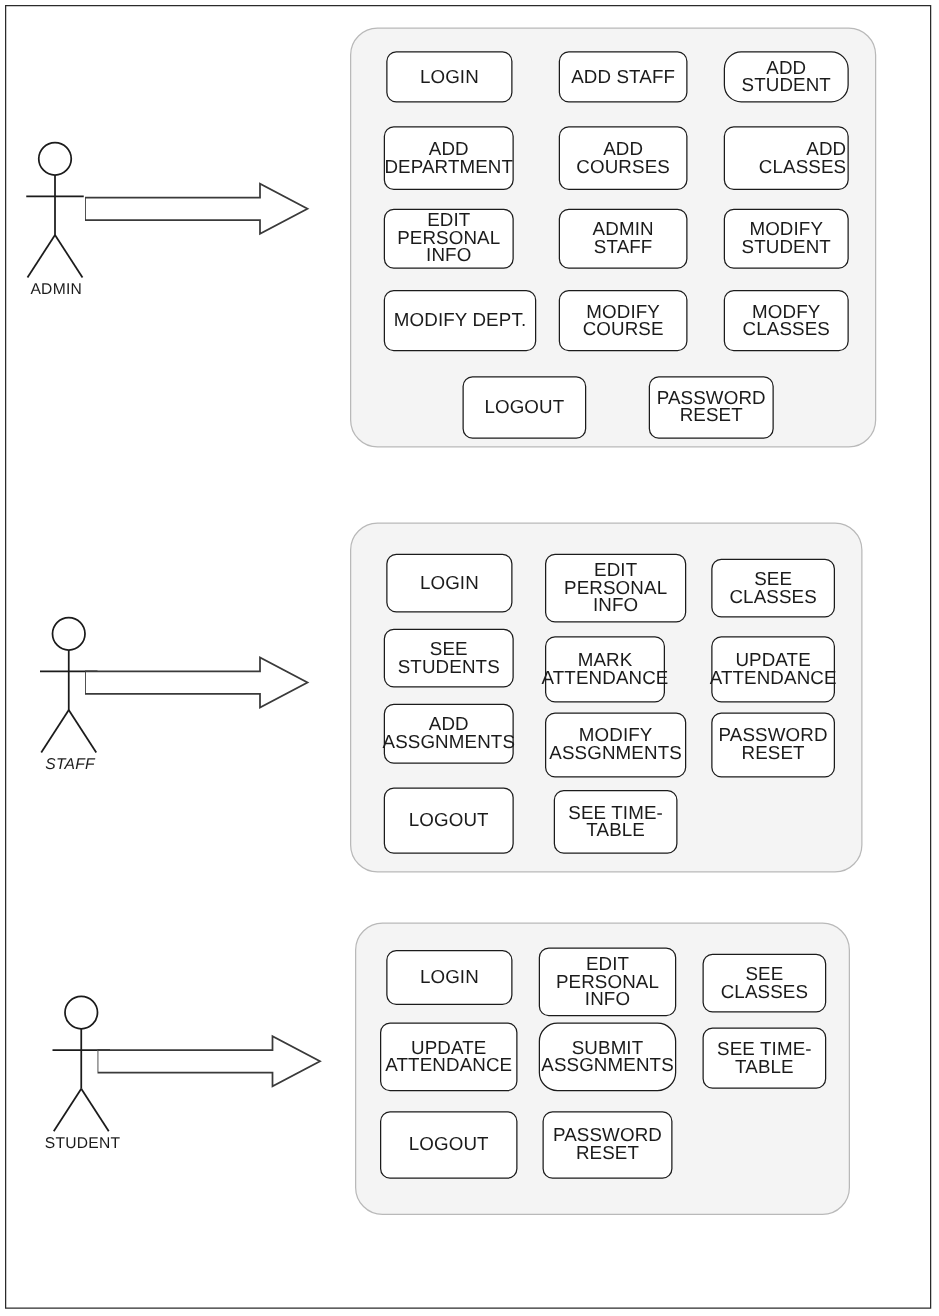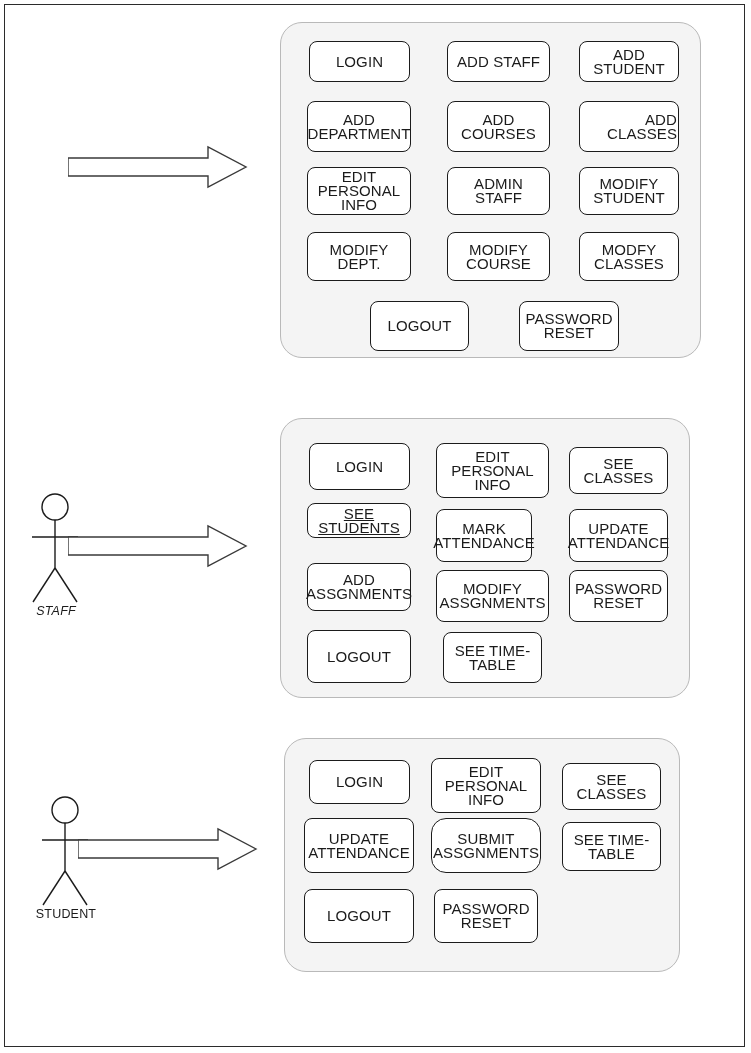--- a/index.html
+++ b/index.html
@@ -67,46 +67,56 @@
     position: absolute;
   }
 </style>
 </head>
 <body>
 
 <div id="page">
 
   <div id="page-frame"></div>
 
+  <div class="actor" style="left:14px; top:110px;">
+    <svg width="90" height="130" viewBox="0 0 90 130">
+      <circle cx="30" cy="17" r="13" fill="#ffffff" stroke="#1b1b1b" stroke-width="1.4"></circle>
+      <line x1="30" y1="30" x2="30" y2="78" stroke="#1b1b1b" stroke-width="1.4"></line>
+      <line x1="7" y1="47" x2="53" y2="47" stroke="#1b1b1b" stroke-width="1.4"></line>
+      <line x1="30" y1="78" x2="8" y2="112" stroke="#1b1b1b" stroke-width="1.4"></line>
+      <line x1="30" y1="78" x2="52" y2="112" stroke="#1b1b1b" stroke-width="1.4"></line>
+    </svg>
+    <div class="actor-label" style="top:114px; left:-14px; width:90px;">ADMIN</div>
+  </div>
 
   <div class="arrow" style="left:68px; top:145px;">
     <svg width="180" height="44" viewBox="0 0 180 44">
       <polygon points="0,13 140,13 140,2 178,22 140,42 140,31 0,31" fill="#ffffff" stroke="#3a3a3a" stroke-width="1.4" stroke-linejoin="miter"></polygon>
     </svg>
   </div>
 
   <div class="group-panel" style="left:280px; top:22px; width:421px; height:336px;">
   </div>
 
   <div class="usecase" style="left:309px; top:41px; width:101px; height:41px;">LOGIN</div>
   <div class="usecase" style="left:447px; top:41px; width:103px; height:41px;">ADD STAFF</div>
-  <div class="usecase" style="left:579px; top:41px; width:100px; height:41px;">ADD STUDENT</div>
+  <div class="usecase" style="left:579px; top:41px; width:100px; height:41px;border-radius:14px;">ADD STUDENT</div>
 
   <div class="usecase" style="left:307px; top:101px; width:104px; height:51px;">ADD
 DEPARTMENT</div>
   <div class="usecase" style="left:447px; top:101px; width:103px; height:51px;">ADD COURSES</div>
   <div class="usecase" style="left:579px; top:101px; width:100px; height:51px;text-align:right;">ADD CLASSES</div>
 
   <div class="usecase" style="left:307px; top:167px; width:104px; height:48px;">EDIT PERSONAL
 INFO</div>
   <div class="usecase" style="left:447px; top:167px; width:103px; height:48px;">ADMIN STAFF</div>
   <div class="usecase" style="left:579px; top:167px; width:100px; height:48px;">MODIFY
 STUDENT</div>
 
-  <div class="usecase" style="left:307px; top:232px; width:104px; height:49px;">MODIFY DEPT.</div>
+  <div class="usecase" style="left:307px; top:232px; width:122px; height:49px;">MODIFY DEPT.</div>
   <div class="usecase" style="left:447px; top:232px; width:103px; height:49px;">MODIFY
 COURSE</div>
   <div class="usecase" style="left:579px; top:232px; width:100px; height:49px;">MODFY
 CLASSES</div>
 
   <div class="usecase" style="left:370px; top:301px; width:99px; height:50px;">LOGOUT</div>
   <div class="usecase" style="left:519px; top:301px; width:100px; height:50px;">PASSWORD
 RESET</div>
 
   <div class="actor" style="left:22px; top:490px;font-style:italic;">
@@ -127,21 +137,21 @@
   </div>
 
   <div class="group-panel" style="left:280px; top:418px; width:410px; height:280px;">
   </div>
 
   <div class="usecase" style="left:309px; top:443px; width:101px; height:47px;">LOGIN</div>
   <div class="usecase" style="left:436px; top:443px; width:113px; height:55px;">EDIT PERSONAL
 INFO</div>
   <div class="usecase" style="left:569px; top:447px; width:99px; height:47px;">SEE CLASSES</div>
 
-  <div class="usecase" style="left:307px; top:503px; width:104px; height:35px;text-decoration:underline;">SEE STUDENTS</div>
+  <div class="usecase" style="left:307px; top:503px; width:104px; height:47px;">SEE STUDENTS</div>
   <div class="usecase" style="left:436px; top:509px; width:96px; height:53px;">MARK
 ATTENDANCE</div>
   <div class="usecase" style="left:569px; top:509px; width:99px; height:53px;">UPDATE
 ATTENDANCE</div>
 
   <div class="usecase" style="left:307px; top:563px; width:104px; height:48px;">ADD
 ASSGNMENTS</div>
   <div class="usecase" style="left:436px; top:570px; width:113px; height:52px;">MODIFY
 ASSGNMENTS</div>
   <div class="usecase" style="left:569px; top:570px; width:99px; height:52px;">PASSWORD

